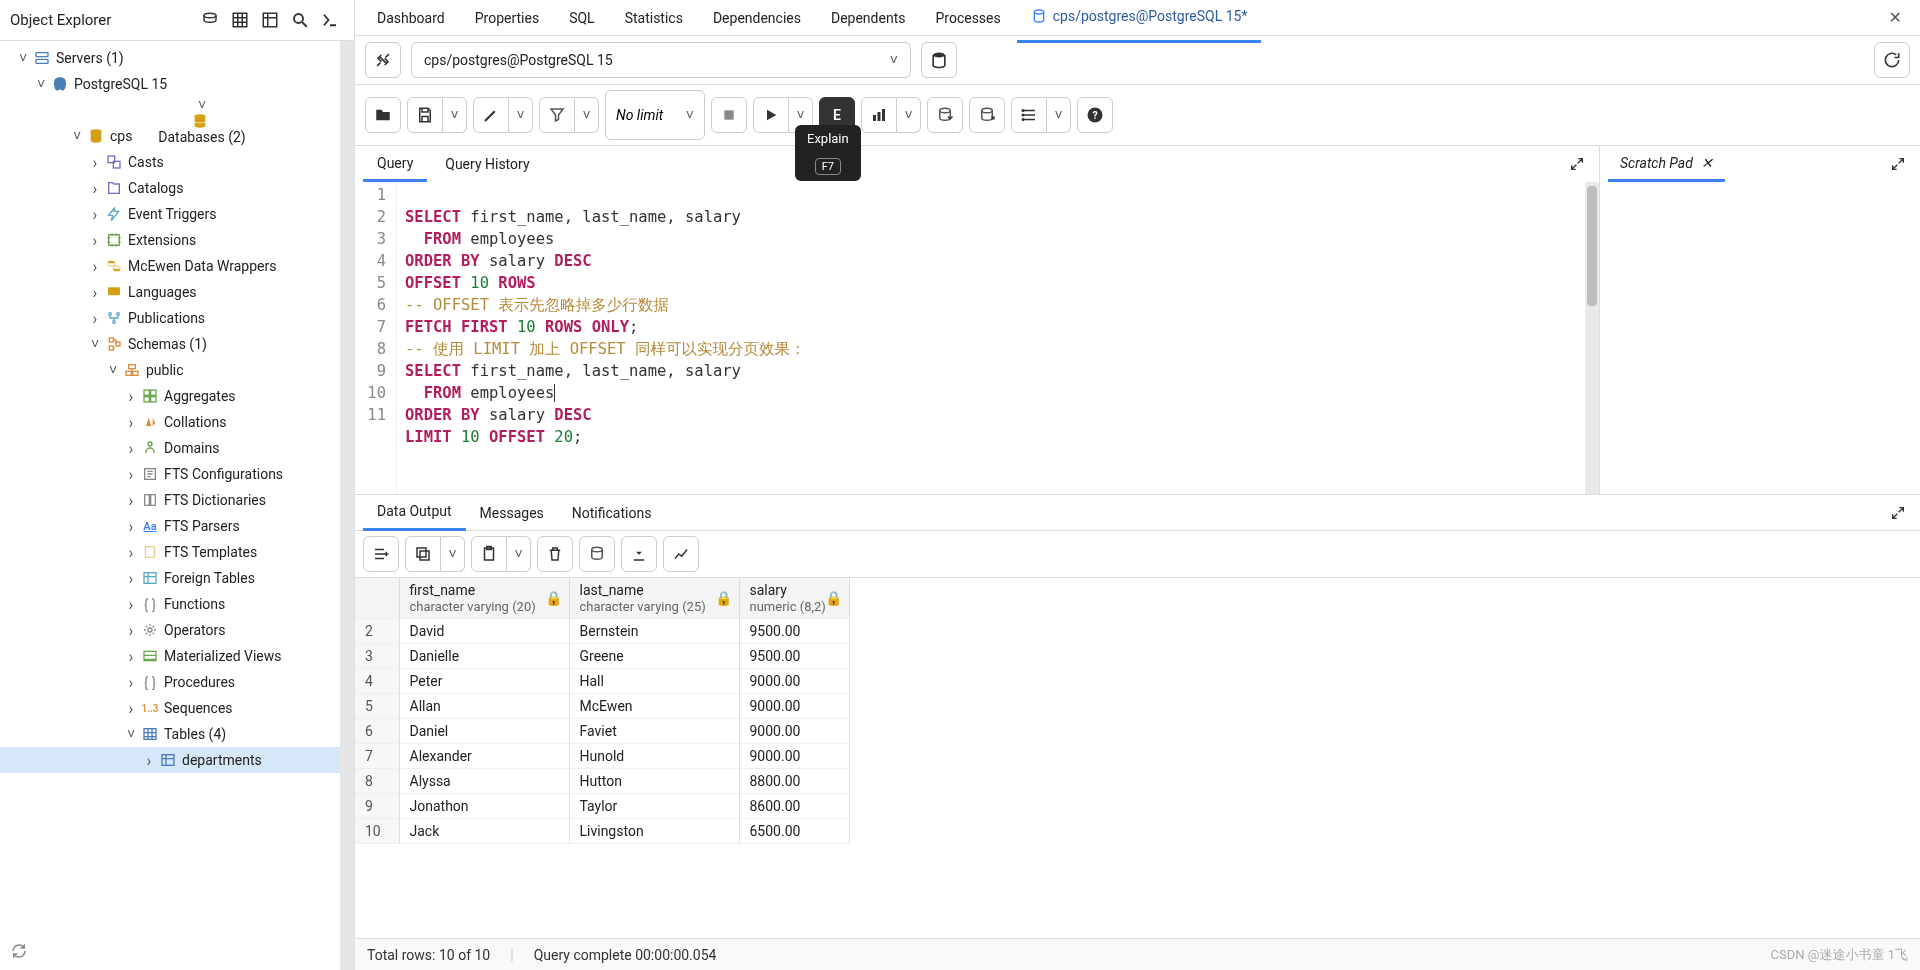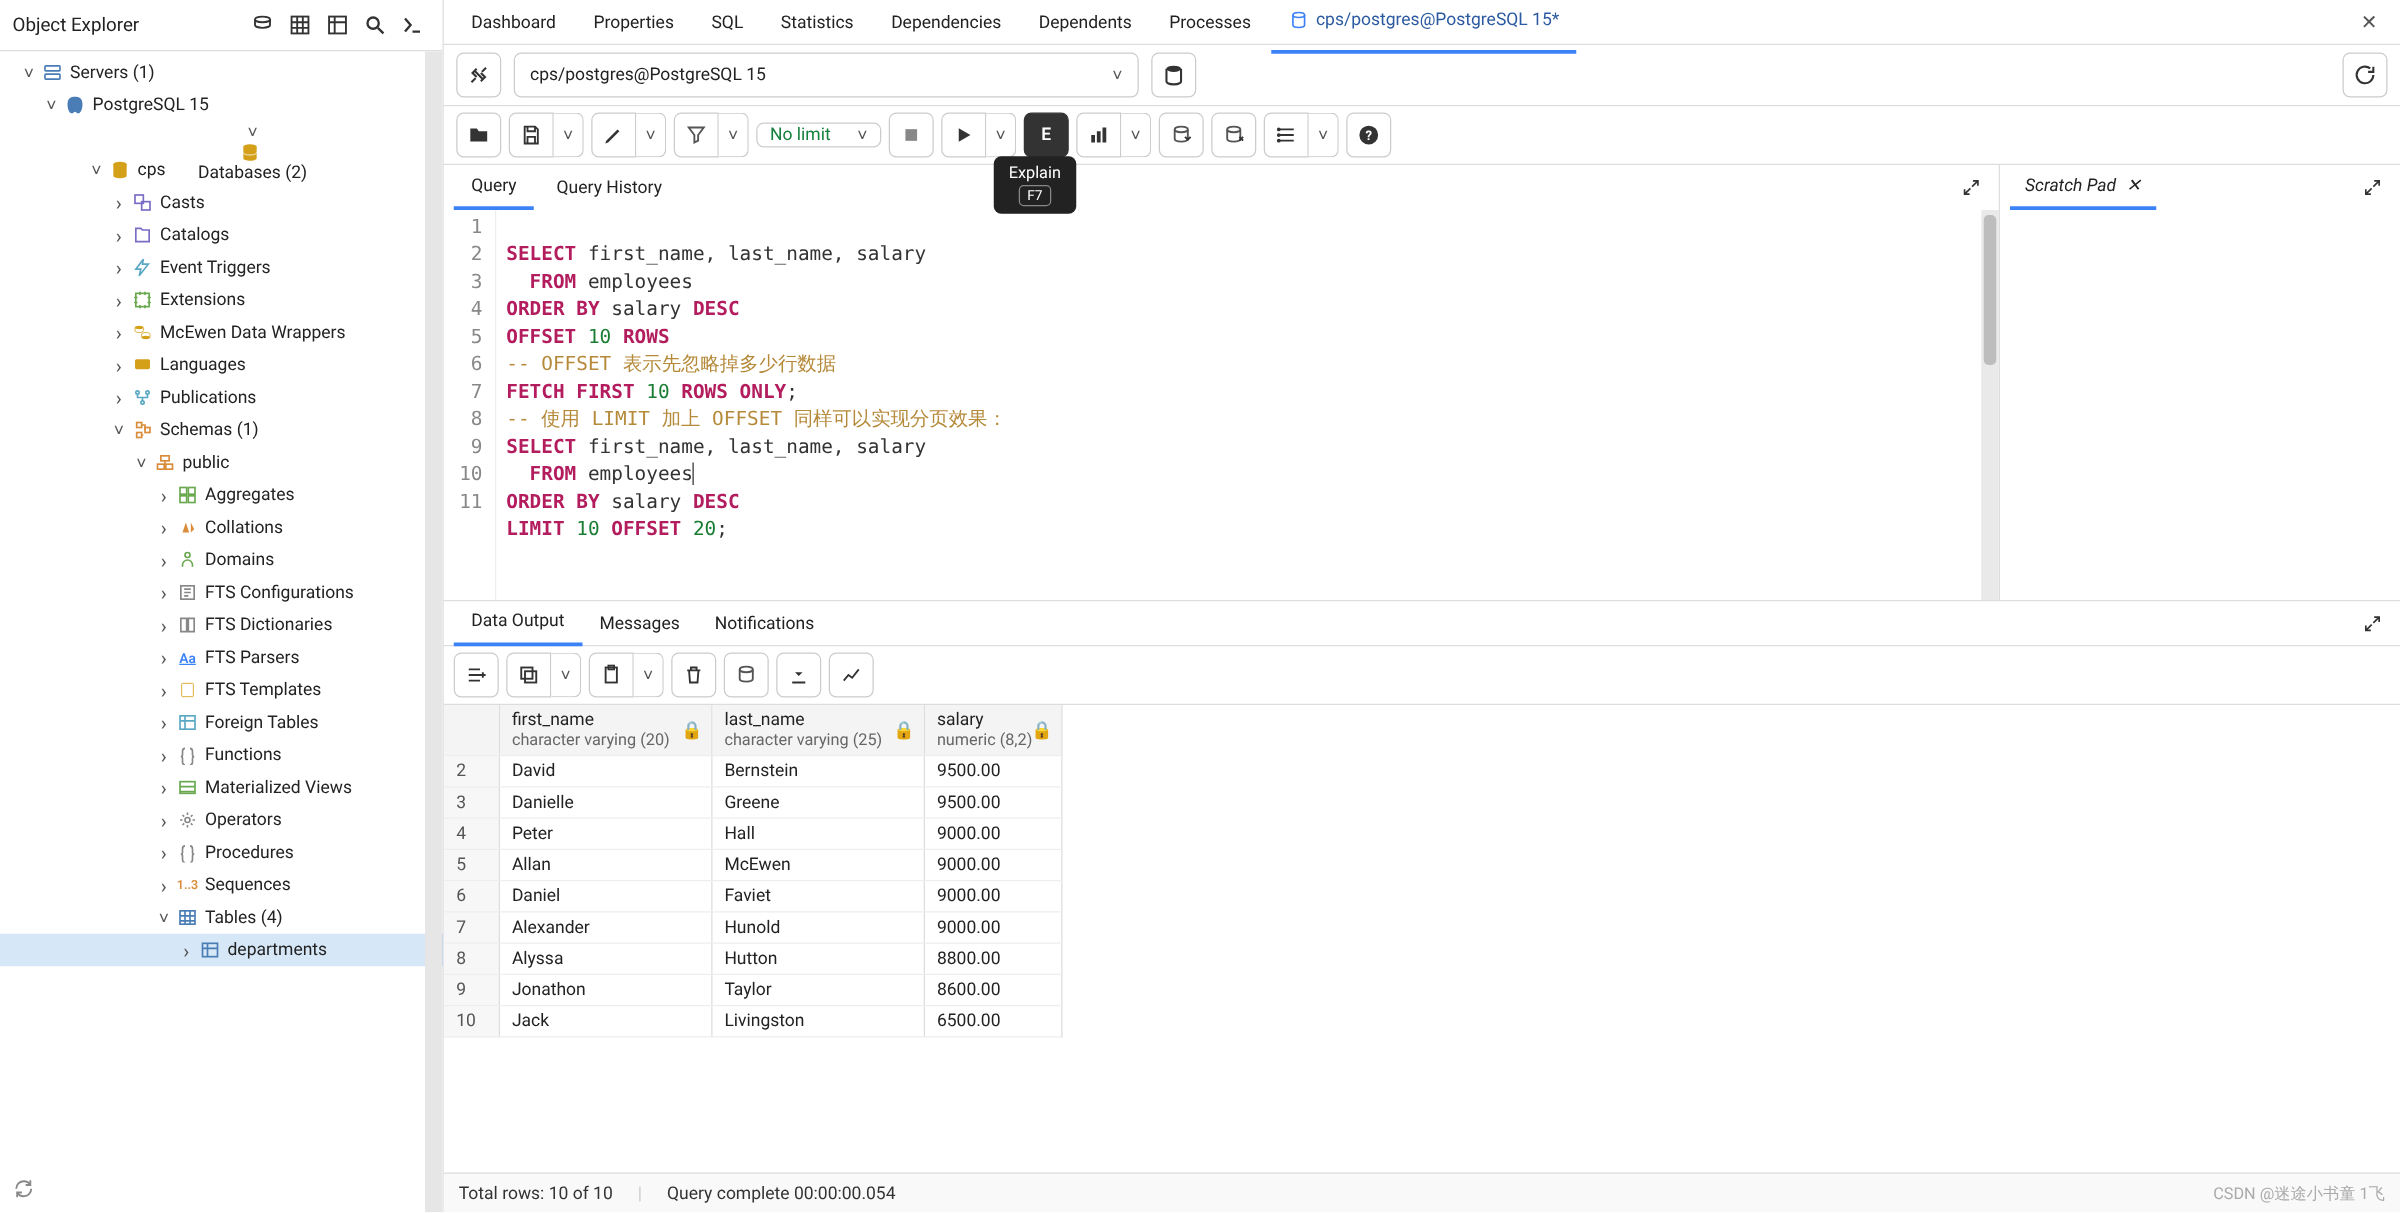--- a/index.html
+++ b/index.html
@@ -41,23 +41,23 @@
 .conn-btn { width: 36px; height: 36px; border: 1px solid #ccc; border-radius: 6px; display:flex; align-items:center; justify-content:center; cursor:pointer; }
 .conn-select { flex: 0 0 500px; height: 36px; border: 1px solid #ccc; border-radius: 6px; display: flex; align-items: center; padding: 0 12px; justify-content: space-between; cursor: pointer; }
 .conn-right-btn { margin-left: auto; }
 
 .toolbar { display: flex; align-items: center; padding: 5px 10px; gap: 6px; border-bottom: 1px solid #ddd; position: relative; }
 .tb-btn { min-width: 36px; height: 36px; border: 1px solid #ccc; border-radius: 6px; display: flex; align-items: center; justify-content: center; cursor: pointer; background:#fff; }
 .tb-btn.dark { background: #333; color: #fff; border-color: #333; }
 .tb-group { display: flex; }
 .tb-group .tb-btn:first-child { border-top-right-radius: 0; border-bottom-right-radius: 0; }
 .tb-group .tb-btn:last-child { border-top-left-radius: 0; border-bottom-left-radius: 0; border-left: none; min-width: 24px; }
-.tb-select { min-width: 100px; height: 20px; border: 1px solid #ccc; border-radius: 6px; display: flex; align-items: center; padding: 0 10px; justify-content: space-between; cursor: pointer; gap: 14px; color:#15803d; }
+.tb-select { min-width: 100px; height: 50px; border: 1px solid #ccc; border-radius: 6px; display: flex; align-items: center; padding: 0 10px; justify-content: space-between; cursor: pointer; gap: 14px; color:#000000;font-style:italic; }
 .tooltip { position: absolute; background: #222; color: #fff; border-radius: 6px; padding: 6px 12px; text-align: center; font-size: 13px; top: 40px; left: 440px; z-index: 10; }
-.tooltip .hint { border: 1px solid #888; border-radius: 4px; padding: 1px 6px; font-size: 11px; display: inline-block; margin-top: 2px; }
+.tooltip .hint { border: 1px solid #888; border-radius: 4px; padding: 1px 6px; font-size: 11px; display: inline-block; margin-top: 12px; }
 
 .editor-row { display: flex; border-bottom: 1px solid #ddd; flex: 0 0 auto; }
 .editor-pane { flex: 1; display: flex; flex-direction: column; border-right: 1px solid #ddd; }
 .editor-tabs { display: flex; align-items: center; height: 36px; padding: 0 8px; gap: 4px; }
 .editor-tab { padding: 0 14px; height: 36px; display: flex; align-items: center; cursor: pointer; }
 .editor-tab.active { border-bottom: 3px solid #3b82f6; }
 .editor-expand { margin-left: auto; cursor: pointer; padding: 6px; }
 .code-area { display: flex; font-family: "Consolas","Menlo",monospace; font-size: 15.5px; flex: 0 0 auto; position: relative; }
 .gutter { width: 42px; text-align: right; color: #888; padding: 2px 10px 2px 0; background: #fff; border-right: 1px solid #eee; line-height: 22px; }
 .code { padding: 2px 8px; line-height: 22px; white-space: pre; flex: 1; position:relative; }
@@ -357,36 +357,36 @@
           <span class="tree-icon">
             <svg width="16" height="16" viewBox="0 0 24 24" fill="none" stroke="#888" stroke-width="2">
               <path d="M9 4c-3 0-3 4-3 4v4c0 2-2 2-2 2s2 0 2 2v4s0 4 3 4M15 4c3 0 3 4 3 4v4c0 2 2 2 2 2s-2 0-2 2v4s0 4-3 4"></path>
             </svg>
           </span>
           <span class="tree-label">Functions</span>
         </div>
       <div class="tree-node pad-7">
           <span class="tree-chevron chev-right"></span>
           <span class="tree-icon">
+            <svg width="16" height="16" viewBox="0 0 24 24" fill="none" stroke="#888" stroke-width="2">
+              <circle cx="12" cy="12" r="3"></circle>
+              <path d="M12 3v3M12 18v3M3 12h3M18 12h3M6 6l2 2M16 16l2 2M18 6l-2 2M8 16l-2 2"></path>
+            </svg>
+          </span>
+          <span class="tree-label">Operators</span>
+        </div>
+      <div class="tree-node pad-7">
+          <span class="tree-chevron chev-right"></span>
+          <span class="tree-icon">
             <svg width="16" height="16" viewBox="0 0 24 24" fill="none" stroke="#6aa84f" stroke-width="2">
               <rect x="3" y="5" width="18" height="14"></rect>
               <path d="M3 11h18M3 17h18"></path>
             </svg>
           </span>
           <span class="tree-label">Materialized Views</span>
-        </div>
-      <div class="tree-node pad-7">
-          <span class="tree-chevron chev-right"></span>
-          <span class="tree-icon">
-            <svg width="16" height="16" viewBox="0 0 24 24" fill="none" stroke="#888" stroke-width="2">
-              <circle cx="12" cy="12" r="3"></circle>
-              <path d="M12 3v3M12 18v3M3 12h3M18 12h3M6 6l2 2M16 16l2 2M18 6l-2 2M8 16l-2 2"></path>
-            </svg>
-          </span>
-          <span class="tree-label">Operators</span>
         </div>
       <div class="tree-node pad-7">
           <span class="tree-chevron chev-right"></span>
           <span class="tree-icon">
             <svg width="16" height="16" viewBox="0 0 24 24" fill="none" stroke="#888" stroke-width="2">
               <path d="M9 4c-3 0-3 4-3 4v4c0 2-2 2-2 2s2 0 2 2v4s0 4 3 4M15 4c3 0 3 4 3 4v4c0 2 2 2 2 2s-2 0-2 2v4s0 4-3 4"></path>
             </svg>
           </span>
           <span class="tree-label">Procedures</span>
         </div>

